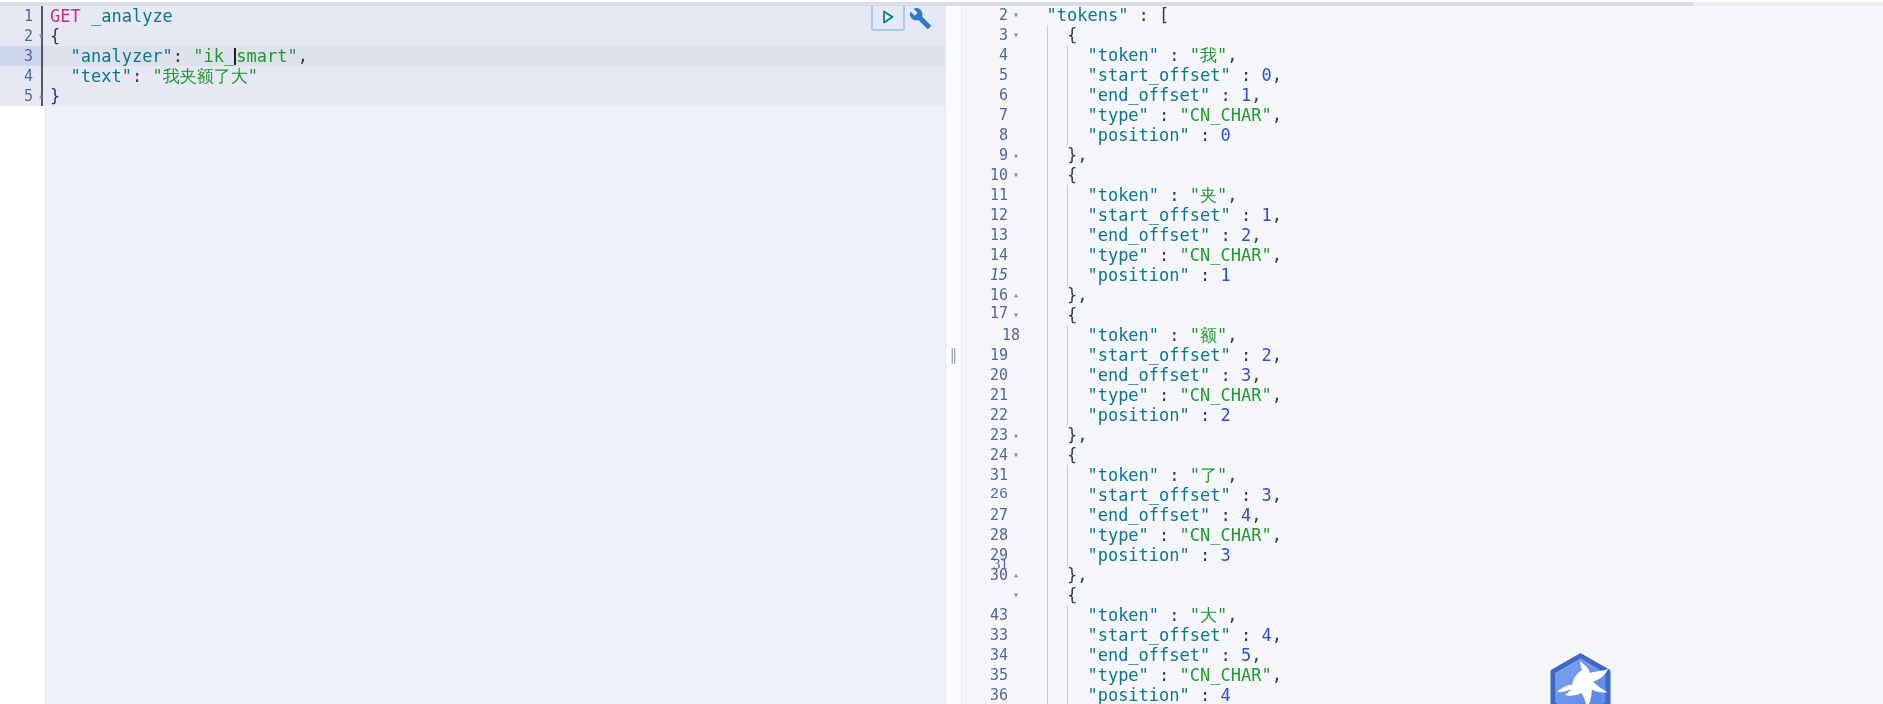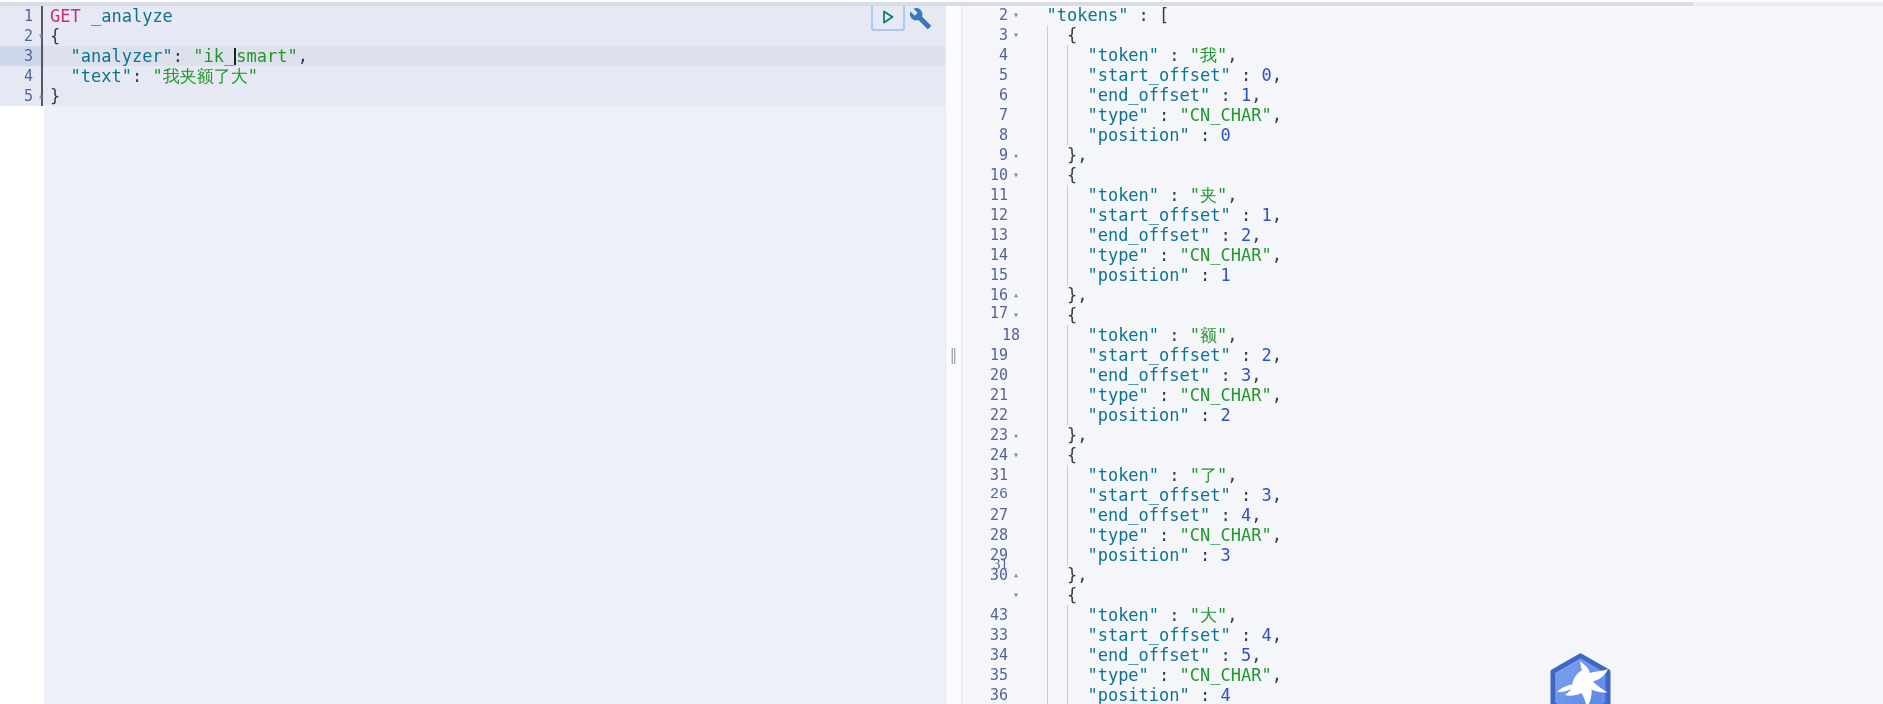--- a/index.html
+++ b/index.html
@@ -134,21 +134,21 @@
       <div class="fold" style="top: 165px; left: 47px;">▾</div>
       <div class="code-line" style="top: 165px; left: 64px;"><span class="iguide" style="left: 20.5px;"></span><span class="tok-plain">    </span><span class="tok-punc">{</span></div>
       <div class="gut-num" style="top: 185px; left: 0px; width: 46px;">11</div>
       <div class="code-line" style="top: 185px; left: 64px;"><span class="iguide" style="left: 20.5px;"></span><span class="iguide" style="left: 40.9px;"></span><span class="tok-plain">      </span><span class="tok-key">"token"</span><span class="tok-punc"> : </span><span class="tok-str">"夹"</span><span class="tok-punc">,</span></div>
       <div class="gut-num" style="top: 205px; left: 0px; width: 46px;">12</div>
       <div class="code-line" style="top: 205px; left: 64px;"><span class="iguide" style="left: 20.5px;"></span><span class="iguide" style="left: 40.9px;"></span><span class="tok-plain">      </span><span class="tok-key">"start_offset"</span><span class="tok-punc"> : </span><span class="tok-num">1</span><span class="tok-punc">,</span></div>
       <div class="gut-num" style="top: 225px; left: 0px; width: 46px;">13</div>
       <div class="code-line" style="top: 225px; left: 64px;"><span class="iguide" style="left: 20.5px;"></span><span class="iguide" style="left: 40.9px;"></span><span class="tok-plain">      </span><span class="tok-key">"end_offset"</span><span class="tok-punc"> : </span><span class="tok-num">2</span><span class="tok-punc">,</span></div>
       <div class="gut-num" style="top: 245px; left: 0px; width: 46px;">14</div>
       <div class="code-line" style="top: 245px; left: 64px;"><span class="iguide" style="left: 20.5px;"></span><span class="iguide" style="left: 40.9px;"></span><span class="tok-plain">      </span><span class="tok-key">"type"</span><span class="tok-punc"> : </span><span class="tok-str">"CN_CHAR"</span><span class="tok-punc">,</span></div>
-      <div class="gut-num" style="top: 265px; left: 0px; width: 46px;">15</div>
+      <div class="gut-num" style="top: 265px; left: 0px; width: 46px; font-style: italic;">15</div>
       <div class="code-line" style="top: 265px; left: 64px;"><span class="iguide" style="left: 20.5px;"></span><span class="iguide" style="left: 40.9px;"></span><span class="tok-plain">      </span><span class="tok-key">"position"</span><span class="tok-punc"> : </span><span class="tok-num">1</span></div>
       <div class="gut-num" style="top: 285px; left: 0px; width: 46px;">16</div>
       <div class="fold" style="top: 285px; left: 47px;">▴</div>
       <div class="code-line" style="top: 285px; left: 64px;"><span class="iguide" style="left: 20.5px;"></span><span class="tok-plain">    </span><span class="tok-punc">},</span></div>
       <div class="gut-num" style="top: 303px; left: 0px; width: 46px;">17</div>
       <div class="fold" style="top: 305px; left: 47px;">▾</div>
       <div class="code-line" style="top: 305px; left: 64px;"><span class="iguide" style="left: 20.5px;"></span><span class="tok-plain">    </span><span class="tok-punc">{</span></div>
       <div class="gut-num" style="top: 325px; left: 12px; width: 46px;">18</div>
       <div class="code-line" style="top: 325px; left: 64px;"><span class="iguide" style="left: 20.5px;"></span><span class="iguide" style="left: 40.9px;"></span><span class="tok-plain">      </span><span class="tok-key">"token"</span><span class="tok-punc"> : </span><span class="tok-str">"额"</span><span class="tok-punc">,</span></div>
       <div class="gut-num" style="top: 345px; left: 0px; width: 46px;">19</div>

